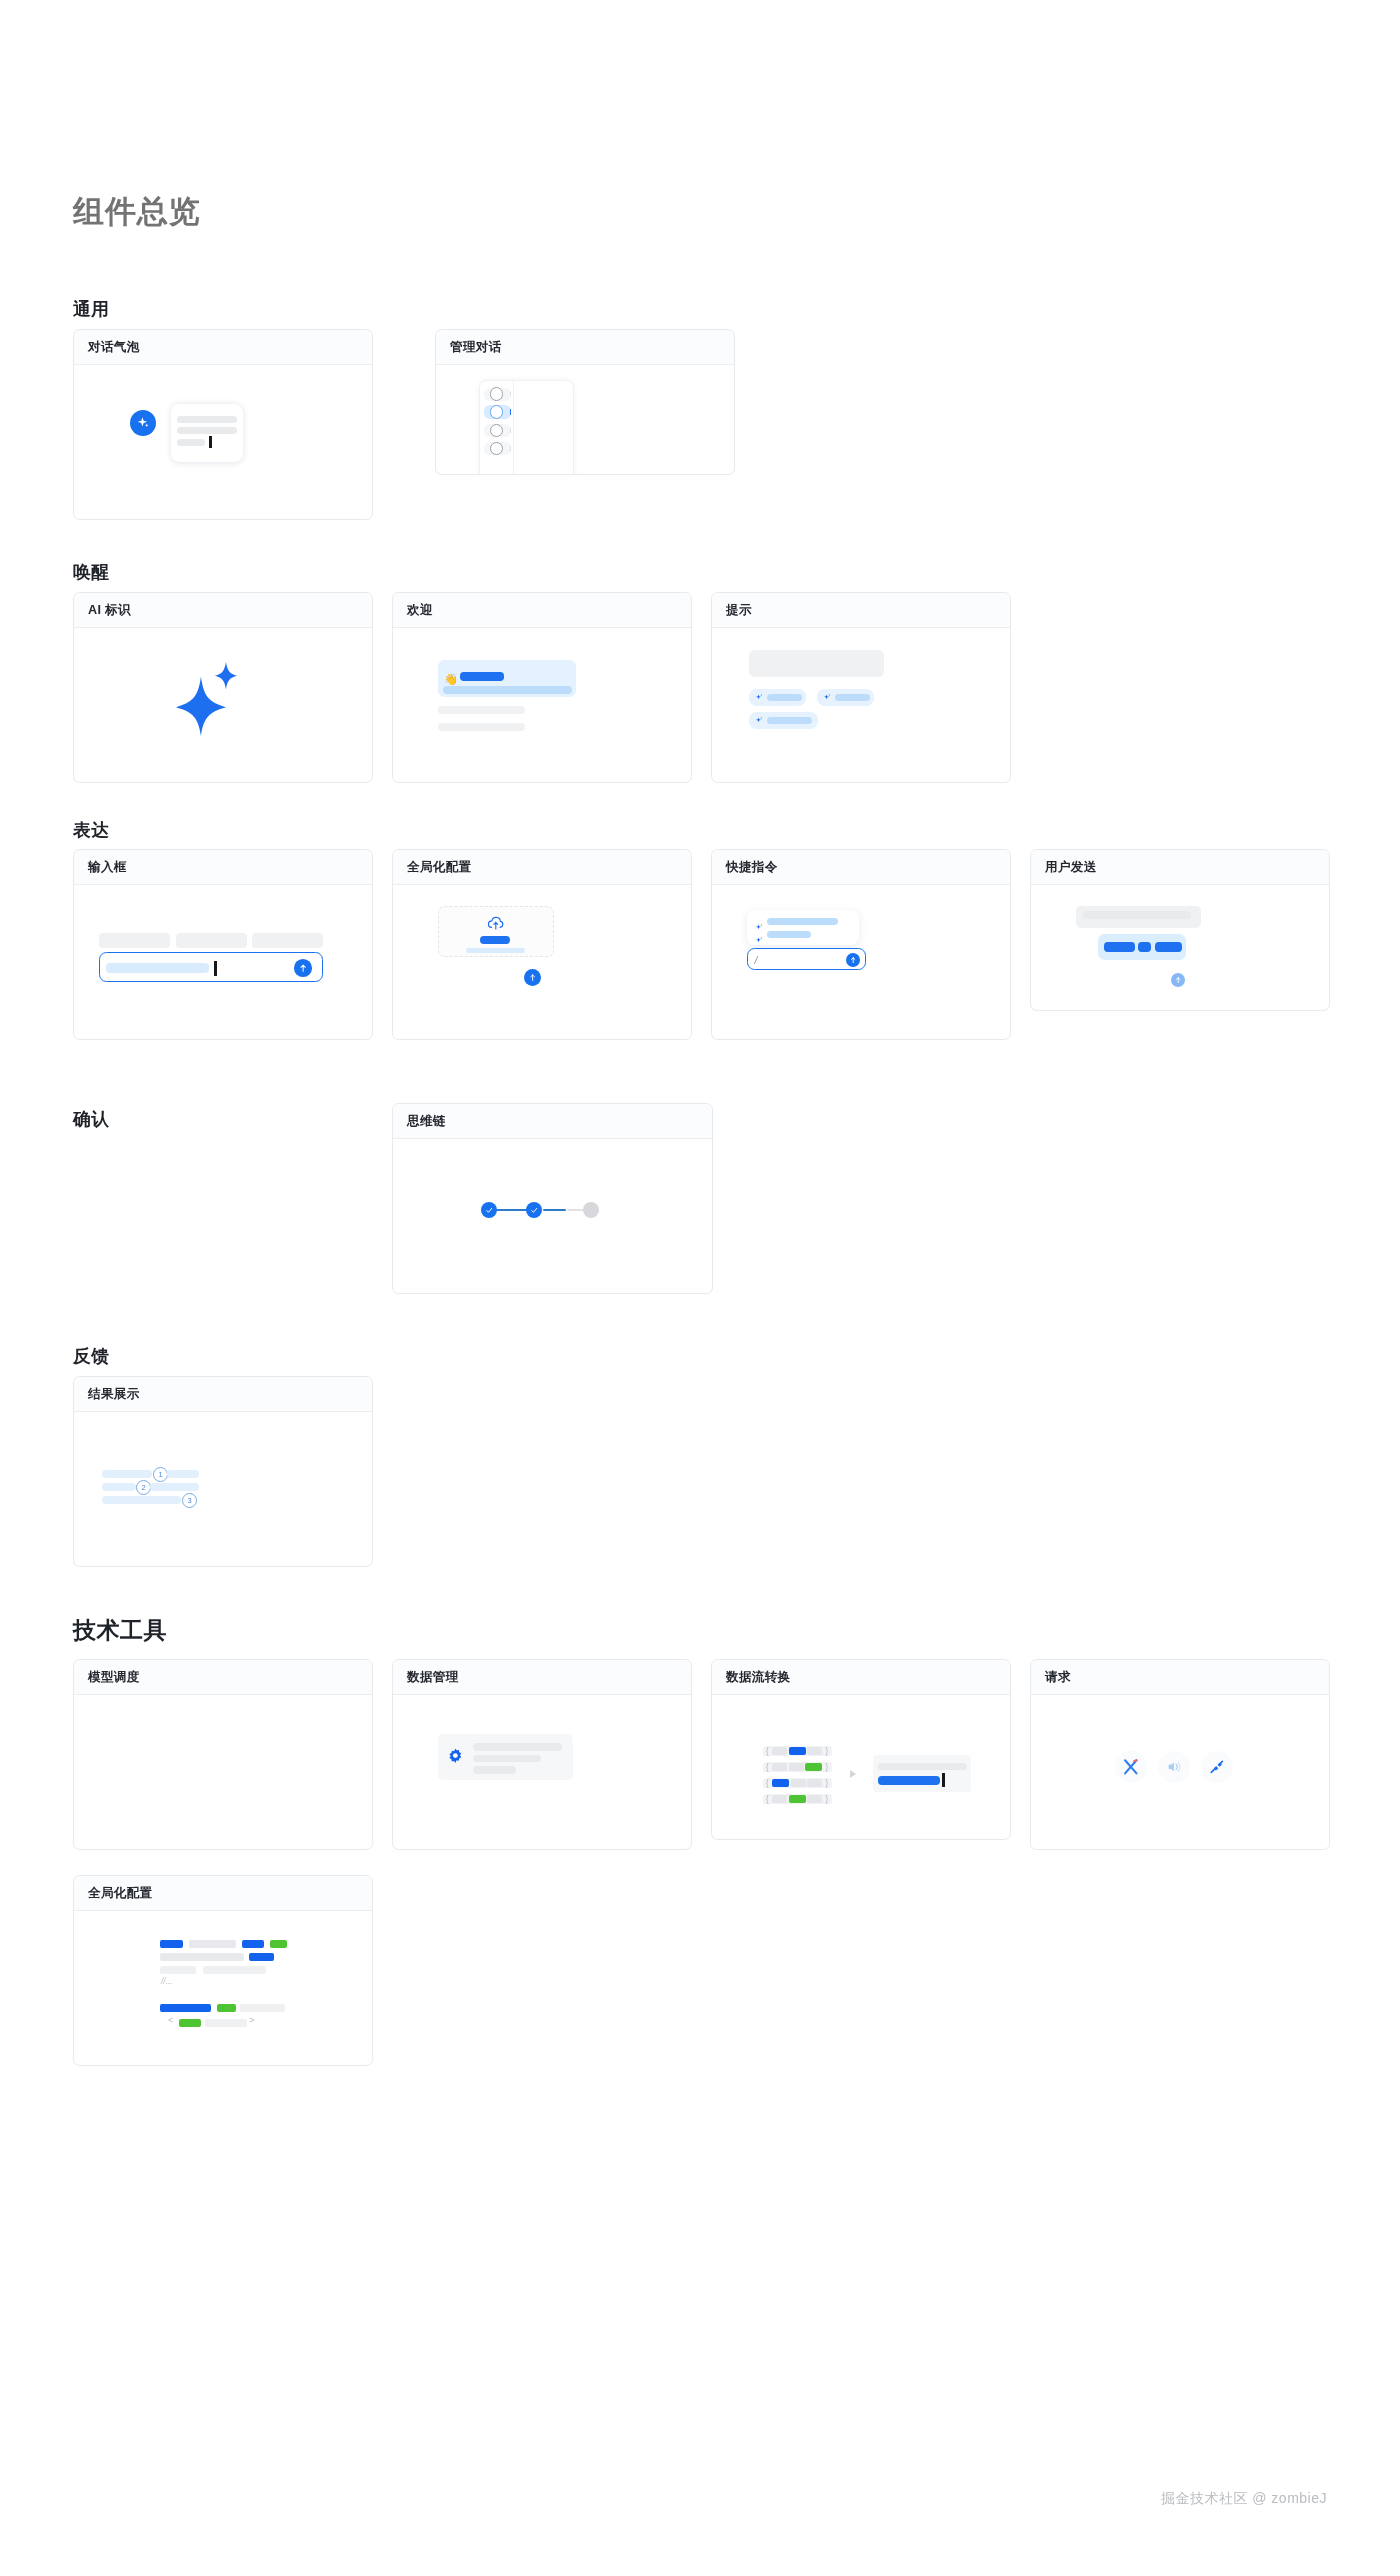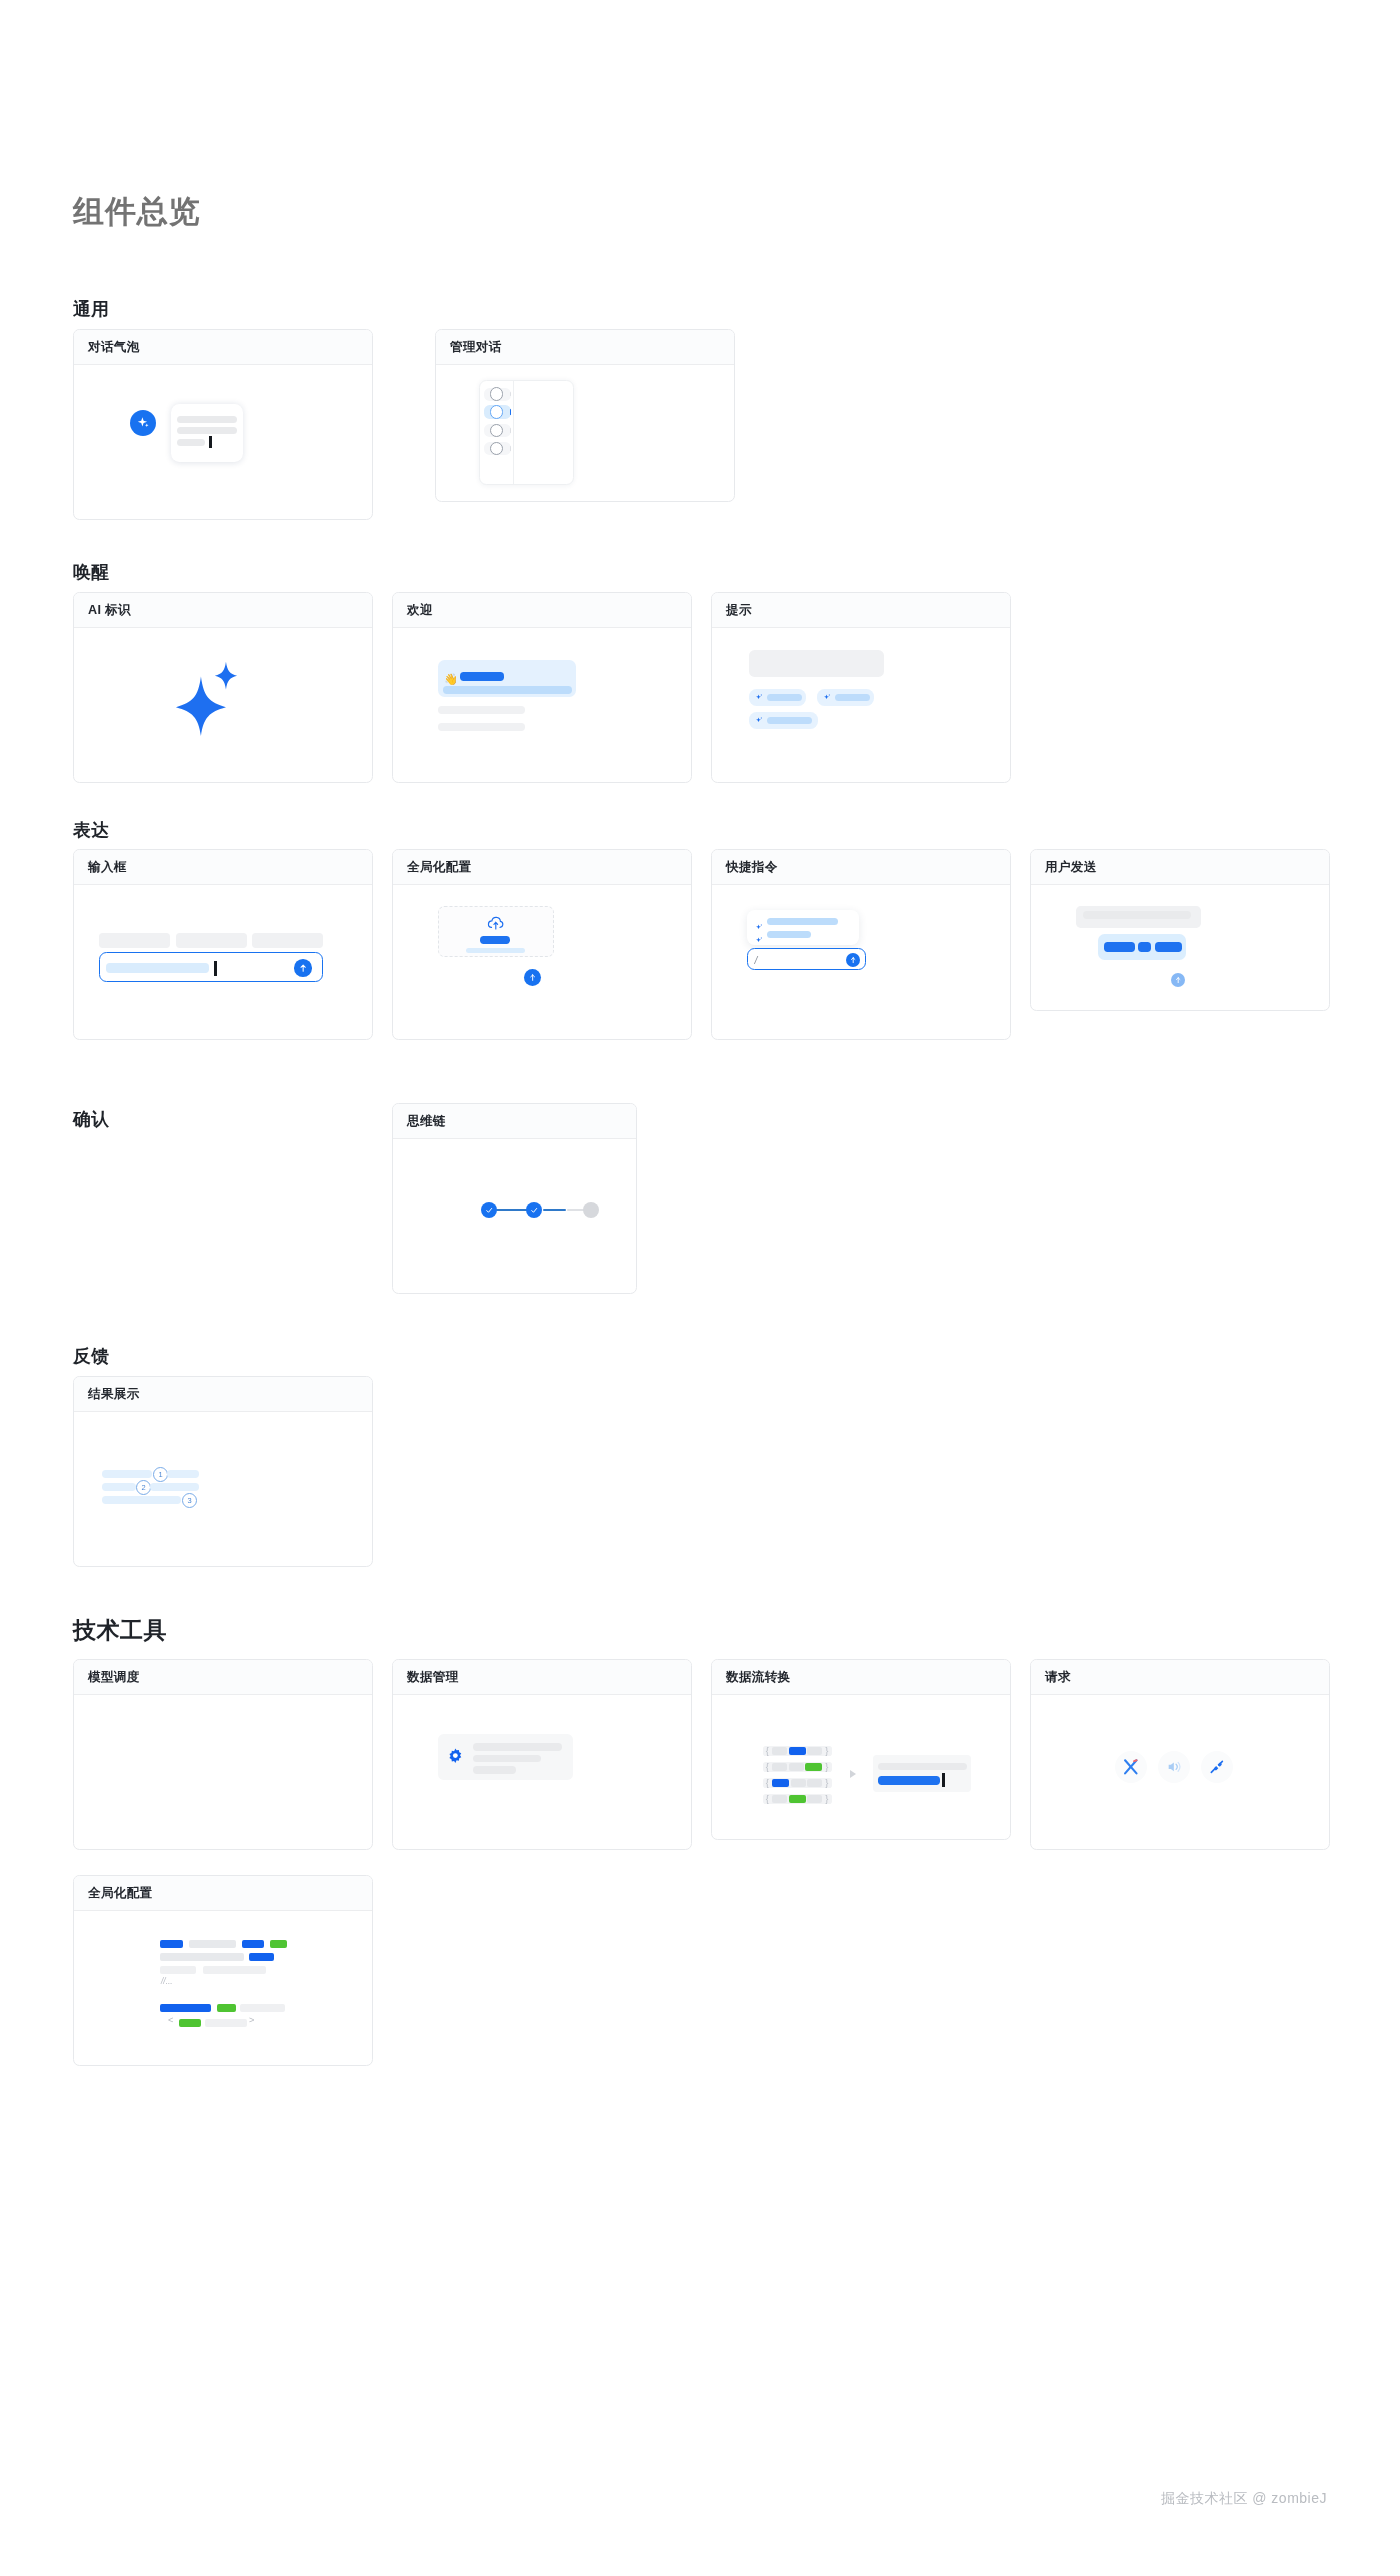--- a/index.html
+++ b/index.html
@@ -156,21 +156,21 @@
       </div>
       <div class="bubble" style="left:97px;top:39px;width:72px;height:58px;">
         <div class="bar" style="left:5.6px;top:12px;width:60px;height:6.5px;"></div>
         <div class="bar" style="left:5.6px;top:23px;width:60px;height:6.5px;"></div>
         <div class="bar" style="left:5.6px;top:35px;width:28px;height:6.5px;"></div>
         <div class="caret" style="left:38px;top:32px;height:12px;"></div>
       </div>
     </div>
   </div>
 
-  <div class="card" style="left:435px;top:329px;width:300px;height:173px;">
+  <div class="card" style="left:435px;top:329px;width:300px;height:146px;">
     <div class="card-head">
         <span>管理对话</span>
       </div>
     <div class="card-body">
       <div class="mg-panel" style="left:43px;top:15px;width:93px;height:103px;">
         <div class="mg-divider" style="left:33px;"></div>
         <div class="mg-item" style="left:3.7px;top:6.5px;width:27px;height:13px;">
             <div class="mg-dot"></div>
             <div class="mg-line" style="width:11.2px;"></div>
           </div>
@@ -344,21 +344,21 @@
         <svg width="8.4" height="8.4" viewBox="0 0 24 24" aria-hidden="true">
             <path d="M12 5v14M12 5l-5 5M12 5l5 5" stroke="#fff" stroke-width="2.6" fill="none" stroke-linecap="round" stroke-linejoin="round"></path>
           </svg>
       </div>
     </div>
   </div>
 
   <div class="section-title" style="left:73px;top:1071px;margin-top:36px;">确认</div>
 
 
-  <div class="card" style="left:392px;top:1103px;width:245px;height:191px;text-decoration:underline;">
+  <div class="card" style="left:392px;top:1103px;width:321px;height:191px;text-decoration:underline;">
     <div class="card-body" style="height:100%;">
       <div class="card-head" style="position:absolute;left:0;top:0;width:100%;">
           <span>思维链</span>
         </div>
       <div class="seg" style="left:103px;top:105px;width:35px;"></div>
       <div class="seg" style="left:150px;top:105px;width:23px;"></div>
       <div class="seg grey" style="left:174px;top:105px;width:18.7px;"></div>
       <div class="node" style="left:88px;top:98px;">
         <svg width="8.4" height="8.4" viewBox="0 0 24 24" aria-hidden="true">
             <path d="M5 13l5 5L19 7" stroke="#fff" stroke-width="2.8" fill="none" stroke-linecap="round" stroke-linejoin="round"></path>

